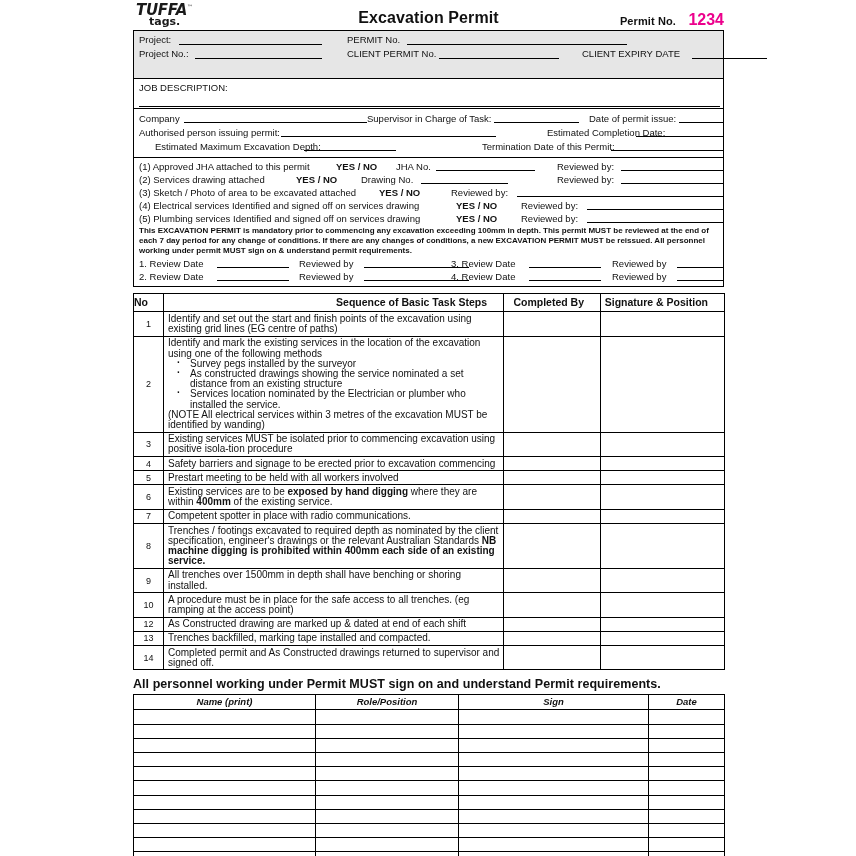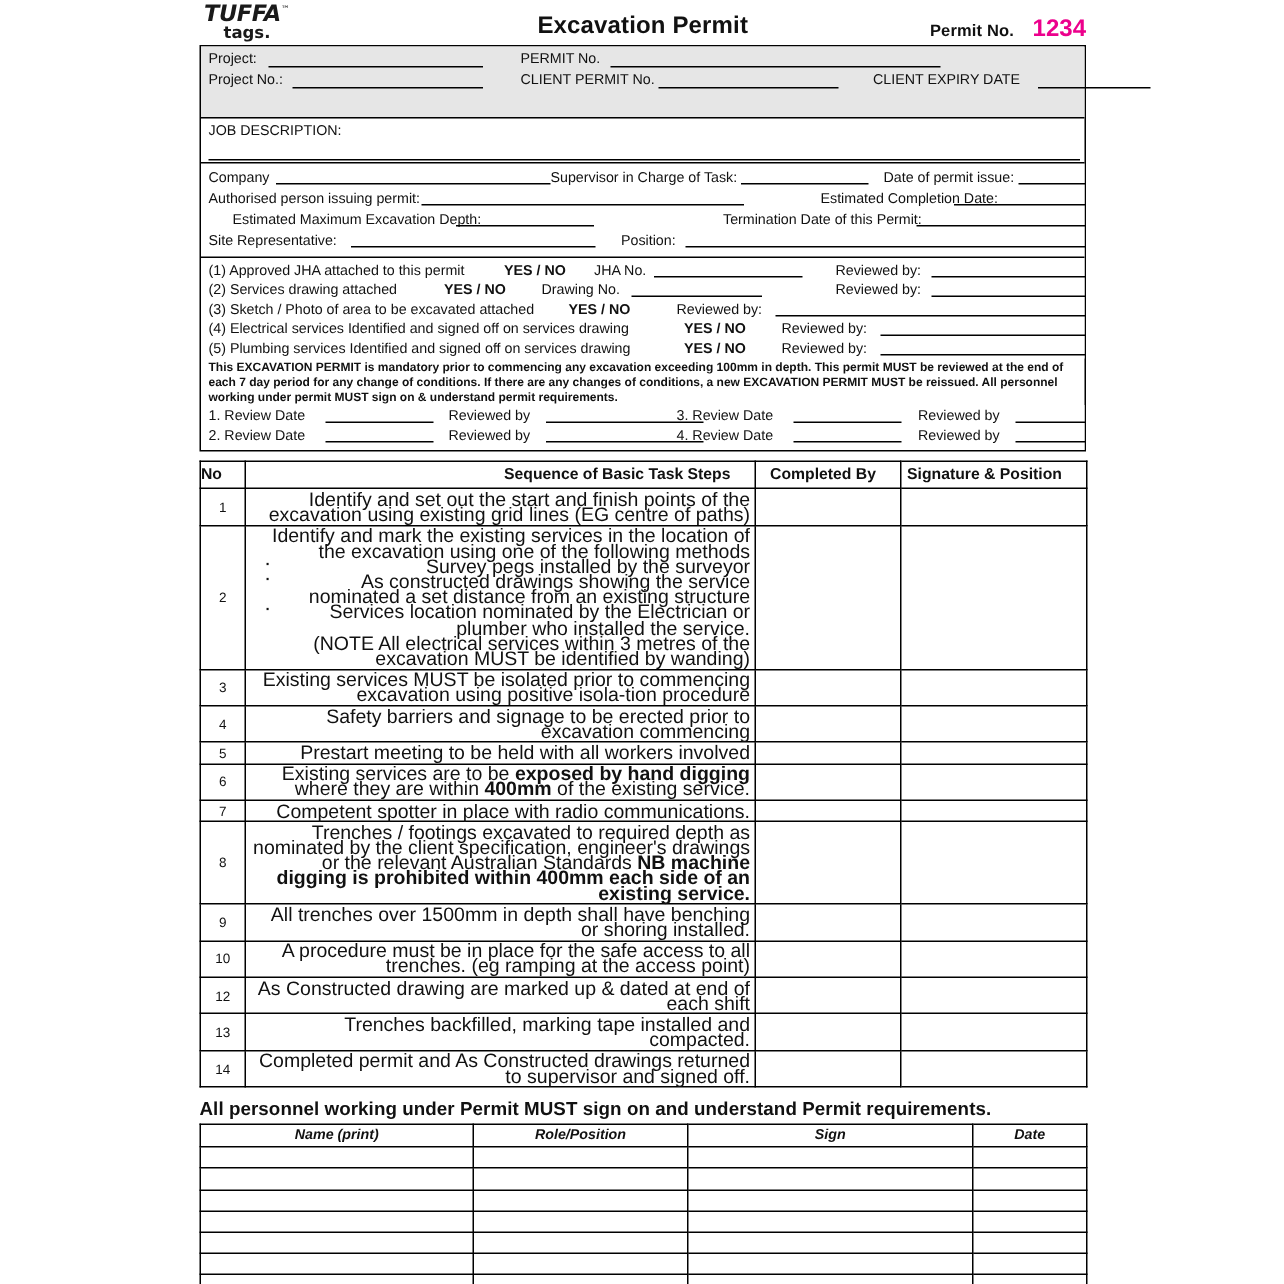--- a/index.html
+++ b/index.html
@@ -154,24 +154,24 @@
     font-size: 10.5px; font-weight: bold;
     text-align: right;
     padding: 2px 16px 3px 0;
   }
   .tasktbl td.no {
     text-align: center;
     font-size: 9px;
     width: 30px;
   }
   .tasktbl td.step {
-    font-size: 13px;
+    font-size: 10px;
     line-height: 10.2px;
     padding: 1.5px 3px 1.5px 4px;
-    text-align: right;
+    text-align: left;
   }
   .tasktbl td.blank { }
   .bl { list-style: none; margin: 0; padding: 0; }
   .bl li {
     position: relative;
     padding-left: 22px;
     line-height: 10.2px;
   }
   .bl li:before {
     content: "\00b7";
@@ -257,26 +257,20 @@
           <span class="abs lbl" style="left:0px;">Authorised person issuing permit:</span>
           <span class="abs fill" style="left:142px; width:215px; bottom:3px;"></span>
           <span class="abs lbl" style="left:368px;margin-left:40px;">Estimated Completion Date:</span>
           <span class="abs fill" style="left:497px; width:88px; bottom:3px;"></span>
         </div>
         <div class="detail-row">
           <span class="abs lbl" style="left:16px;">Estimated Maximum Excavation Depth:</span>
           <span class="abs fill" style="left:165px; width:92px; bottom:3px;"></span>
           <span class="abs lbl" style="left:343px;">Termination Date of this Permit:</span>
           <span class="abs fill" style="left:472px; width:113px; bottom:3px;"></span>
-        </div>
-        <div class="detail-row">
-          <span class="abs lbl" style="left:0px;">Site Representative:</span>
-          <span class="abs fill" style="left:95px; width:163px; bottom:3px;"></span>
-          <span class="abs lbl" style="left:275px;">Position:</span>
-          <span class="abs fill" style="left:318px; width:267px; bottom:3px;"></span>
         </div>
       </div>
 
       <div class="white-sec" style="padding-top:2px;padding-bottom:0px;">
 
         <div class="chk-row">
           <span class="abs lbl" style="left:0px;"><span>(1)</span> <span>Approved JHA attached to this permit</span></span>
           <span class="abs lbl b" style="left:197px;">YES / NO</span>
           <span class="abs lbl" style="left:257px;">JHA No.</span>
           <span class="abs fill" style="left:297px; width:99px; bottom:2px;"></span>

